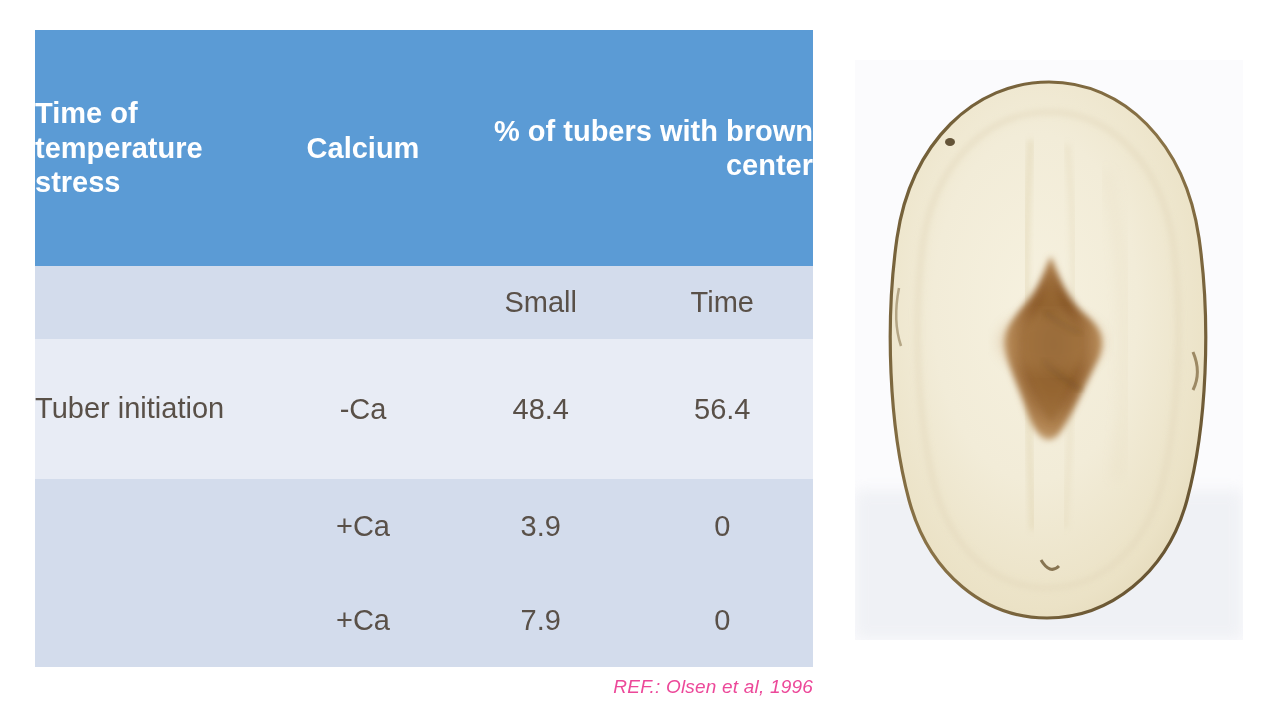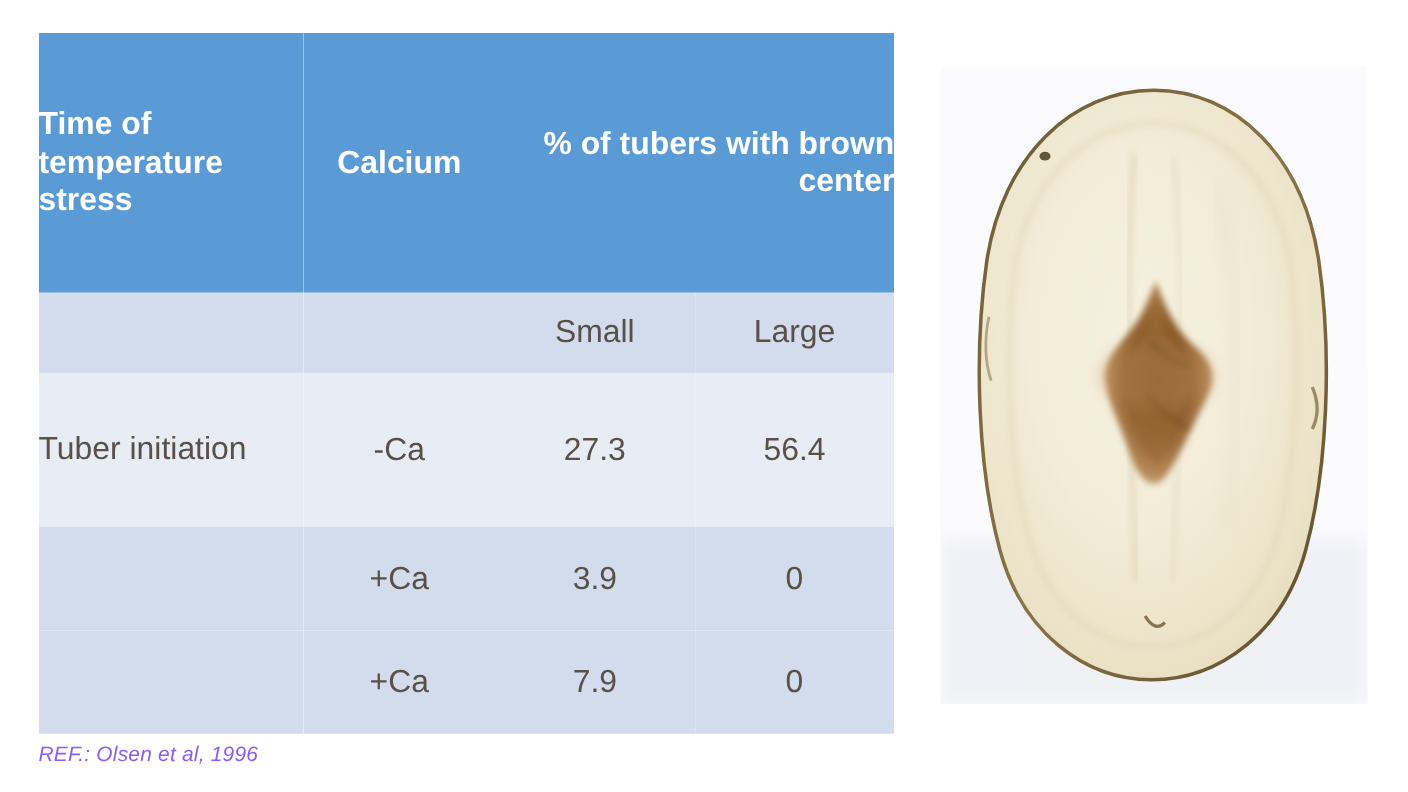--- a/index.html
+++ b/index.html
@@ -73,24 +73,24 @@
   .row-tall .cell { height: 123px; }
 
   .stacked { line-height: 1.16; }
 
   
   #reference {
     position: absolute;
     left: 35px;
     top: 676px;
     width: 778px;
-    text-align: left;
+    text-align: right;
     font-style: italic;
     font-size: 19px;
-    color: #8b5cf6;
+    color: #ec4899;
     letter-spacing: .2px;
   }
 
   
   #potato-photo {
     position: absolute;
     left: 855px;
     top: 60px;
     width: 388px;
     height: 580px;
@@ -108,27 +108,27 @@
     <tr>
       <th class="hdr left" style="width:241px">Time of temperature stress</th>
       <th class="hdr center" style="width:174px">Calcium</th>
       <th class="hdr center last" colspan="2" style="width:363px">% of tubers with brown center</th>
     </tr>
 
     <tr class="row-sub">
       <td class="cell band-dark left"></td>
       <td class="cell band-dark center"></td>
       <td class="cell band-dark center" style="width:183px">Small</td>
-      <td class="cell band-dark center last" style="width:180px">Large</td>
+      <td class="cell band-dark center last" style="width:180px">Time</td>
     </tr>
 
     <tr class="row-tall">
       <td class="cell band-light left stacked">Tuber initiation</td>
       <td class="cell band-light center">-Ca</td>
-      <td class="cell band-light center">27.3</td>
+      <td class="cell band-light center">48.4</td>
       <td class="cell band-light center last">56.4</td>
     </tr>
 
     <tr>
       <td class="cell band-dark left"></td>
       <td class="cell band-dark center">+Ca</td>
       <td class="cell band-dark center">3.9</td>
       <td class="cell band-dark center last">0</td>
     </tr>
 

